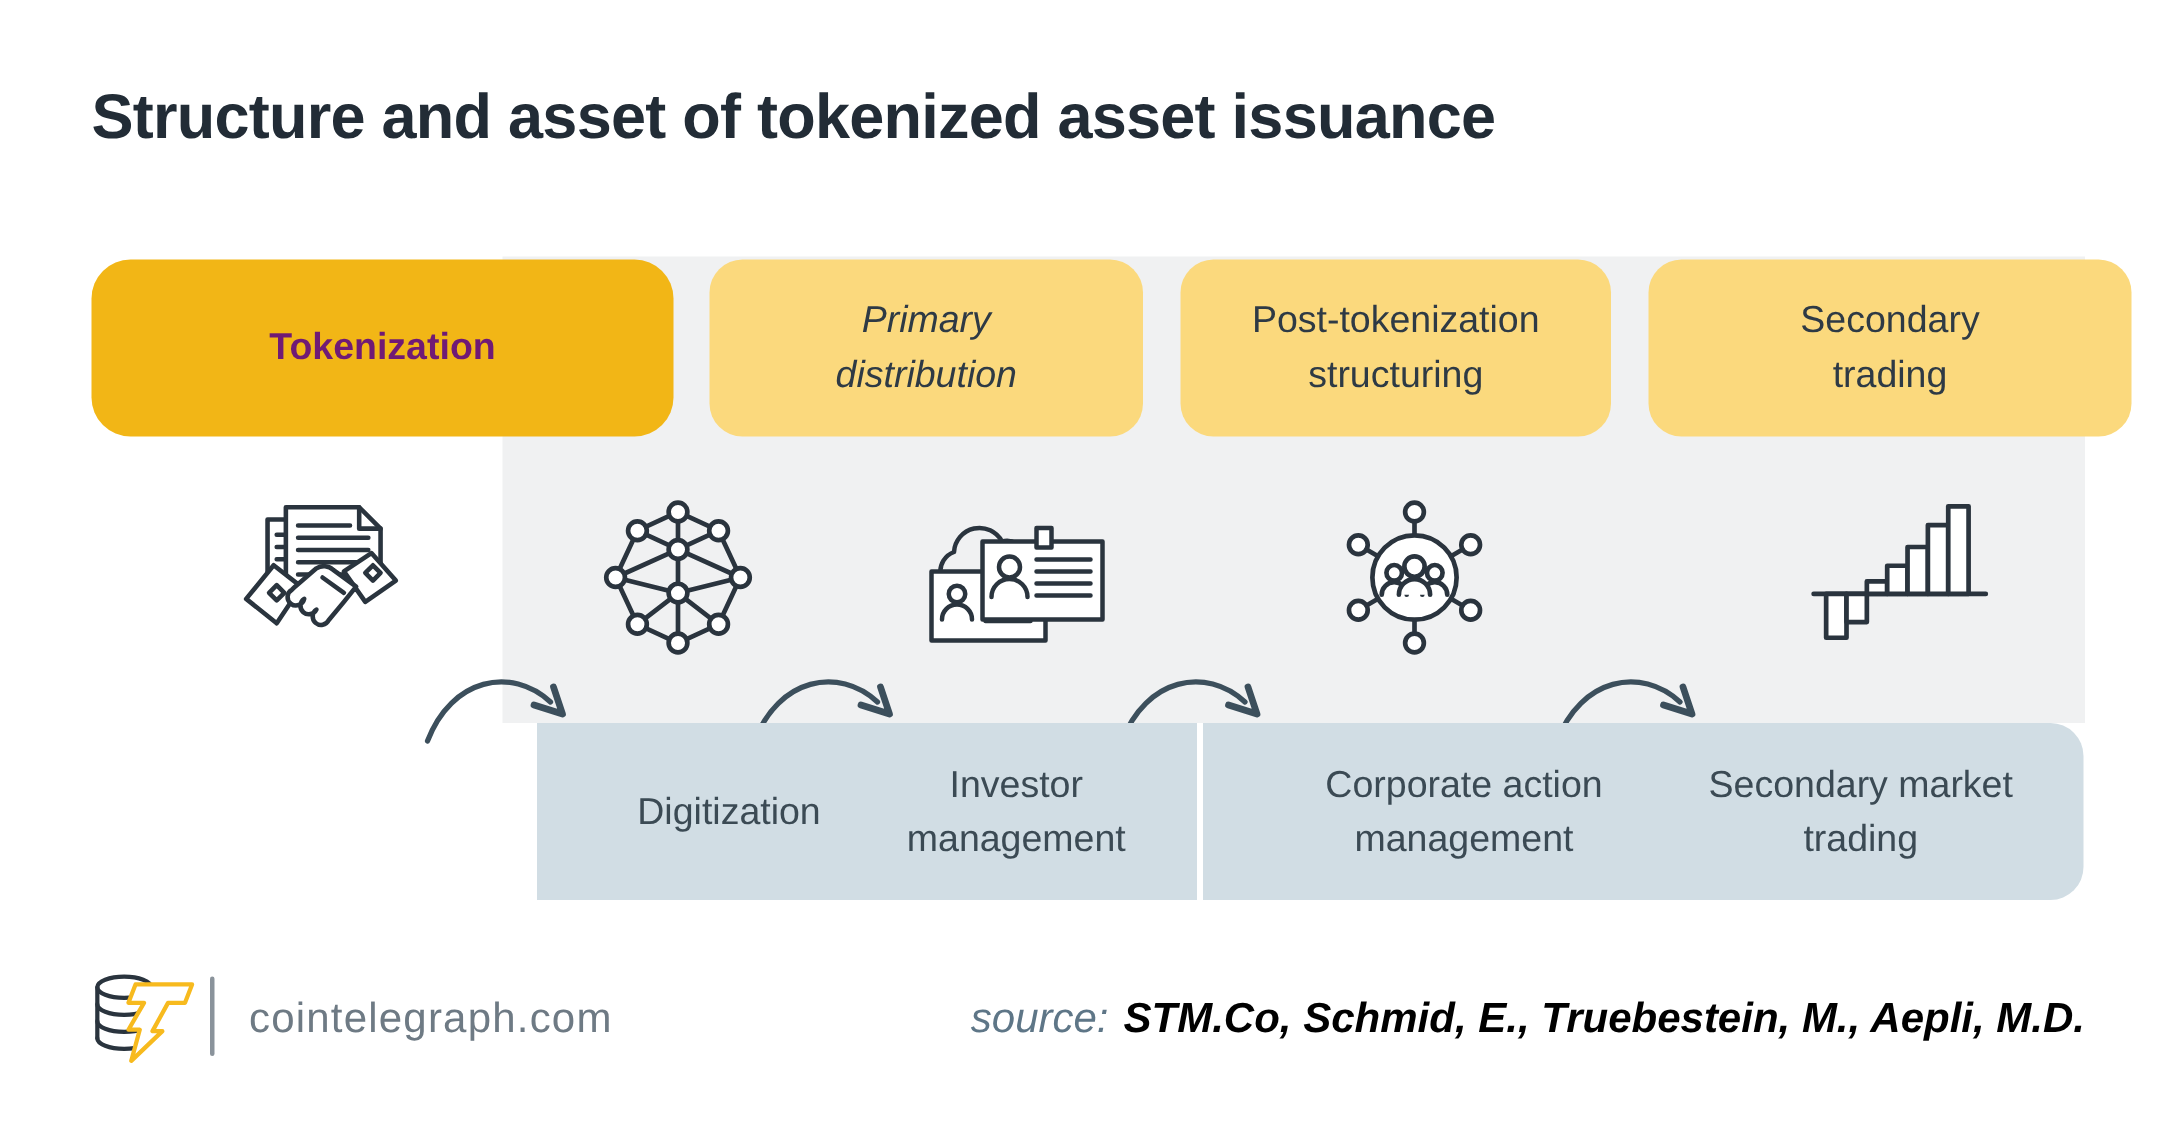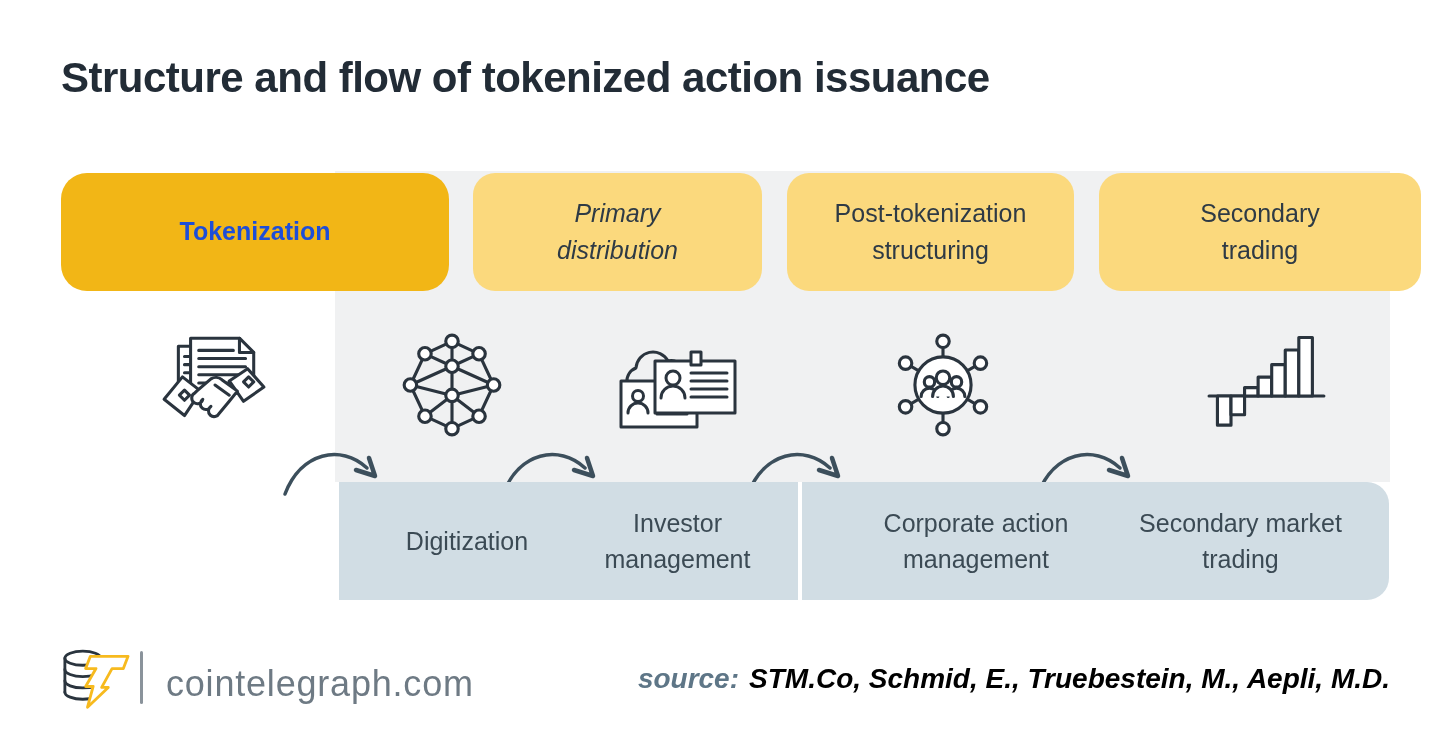--- a/index.html
+++ b/index.html
@@ -14,52 +14,52 @@
   .panel{
     position:absolute;left:335px;top:171px;width:1055px;height:311px;
     background:#f0f1f2;
   }
   .stage{
     position:absolute;top:173px;height:118px;border-radius:22px;
     display:flex;align-items:center;justify-content:center;text-align:center;
     font-size:25px;line-height:1.5;color:#2e3a45;background:#fbd97d;
     white-space:pre-line;
   }
-  .stage.active{background:#f2b616;font-weight:700;color:#1d4ed8;border-radius:26px;}
+  .stage.active{background:#f2b616;font-weight:700;color:#701a75;border-radius:26px;}
   .icon-slot{position:absolute;top:333px;}
   .step{
     position:absolute;top:482px;height:118px;background:#d1dde4;
     display:flex;align-items:center;justify-content:center;text-align:center;
     font-size:25px;line-height:1.45;color:#3b4a54;white-space:pre-line;
   }
   .step.first{border-radius:22px 0 0 22px;}
   .step.last{border-radius:0 22px 22px 0;text-align:center;}
   .arrow{position:absolute;top:440px;width:120px;height:64px;}
   .logo{position:absolute;left:56px;top:645px;}
   .divider{position:absolute;left:140px;top:651px;width:3px;height:53px;background:#8a939b;border-radius:2px;}
   .site{
-    position:absolute;left:166px;top:663px;font-size:36px;color:#6e7a84;
+    position:absolute;left:166px;top:663px;font-size:28px;color:#6e7a84;
     letter-spacing:0.8px;
   }
   .source{
     position:absolute;right:60px;top:663px;font-size:28px;font-style:italic;
     color:#46606e;white-space:nowrap;
   }
-  .source .src-label{font-weight:700;color:#5e7687;margin-right:10px;}
+  .source .src-label{font-weight:400;color:#5e7687;margin-right:10px;}
   .source .src-names{font-weight:700;color:#000000;}
   svg .ink{stroke:#2a343e;stroke-width:3;fill:none;stroke-linejoin:round;stroke-linecap:round;}
   svg .ink-fill{stroke:#2a343e;stroke-width:3;fill:#ffffff;stroke-linejoin:round;stroke-linecap:round;}
   svg .arrow-line{stroke:#3c4f5c;fill:none;stroke-linecap:round;stroke-linejoin:round;}
 </style>
 </head>
 <body>
 
 <div class="page">
 
-  <div class="title">Structure and flow of tokenized action issuance</div>
+  <div class="title">Structure and asset of tokenized asset issuance</div>
 
   <div class="panel"></div>
 
   <div class="stage active" style="left:61px;width:388px;"><span>Tokenization</span></div>
   <div class="stage" style="left:473px;width:289px;font-style:italic;"><span>Primary
 distribution</span></div>
   <div class="stage" style="left:787px;width:287px;"><span>Post-tokenization
 structuring</span></div>
   <div class="stage" style="left:1099px;width:322px;"><span>Secondary
 trading</span></div>
@@ -163,21 +163,21 @@
       <path class="arrow-line" stroke-width="4.5" d="M92,18 L98,36 L79,30"></path>
     </svg>
   </div>
   <div class="arrow" style="left:1030px;">
     <svg width="120" height="64" viewBox="0 0 120 64">
       <path class="arrow-line" stroke-width="3.5" d="M8,54 C24,12 64,4 90,28"></path>
       <path class="arrow-line" stroke-width="4.5" d="M92,18 L98,36 L79,30"></path>
     </svg>
   </div>
 
-  <div class="step" style="left:339px;width:256px;text-align:right;"><span>Digitization</span></div>
+  <div class="step" style="left:358px;width:256px;text-align:right;"><span>Digitization</span></div>
   <div class="step" style="left:557px;width:241px;"><span>Investor
 management</span></div>
   <div class="step" style="left:802px;width:286px;padding-left:31px;"><span>Corporate action
 management</span></div>
   <div class="step last" style="left:1092px;width:297px;"><span>Secondary market
 trading</span></div>
 
   <div class="logo">
     <svg width="80" height="66" viewBox="0 0 80 70">
       <path class="ink" d="M7,14 V50 M45,14 V50"></path>

